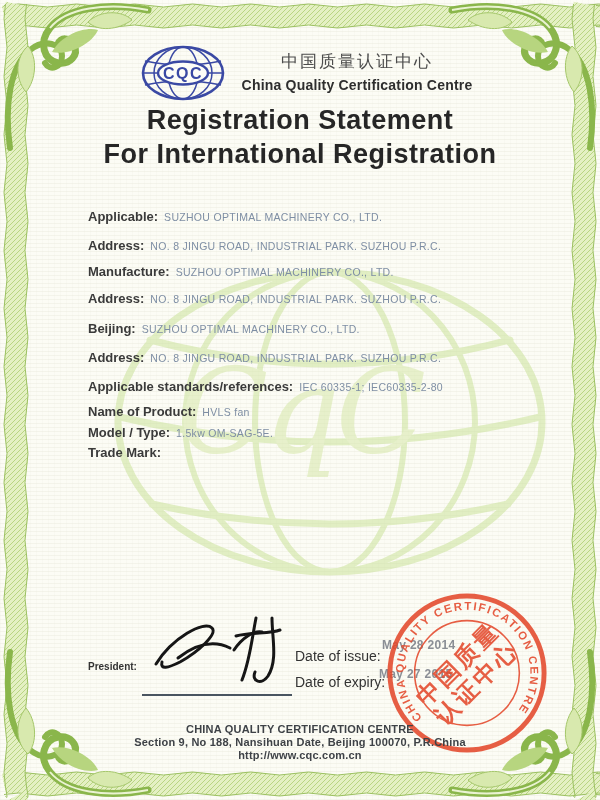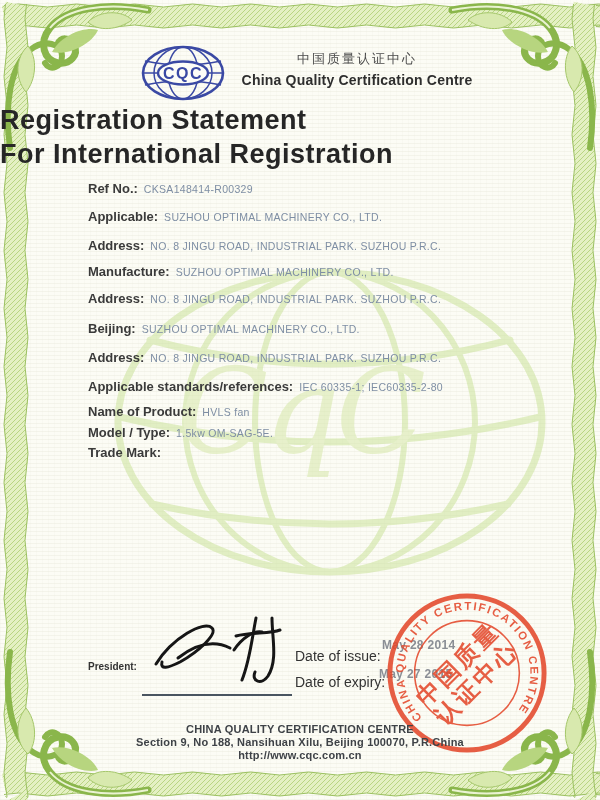--- a/index.html
+++ b/index.html
@@ -8,23 +8,23 @@
     background:#fcfcf5;
     background-image:
       repeating-linear-gradient(0deg, rgba(222,222,206,.28) 0 1px, rgba(0,0,0,0) 1px 4px),
       repeating-linear-gradient(90deg, rgba(228,228,216,.14) 0 1px, rgba(0,0,0,0) 1px 6px);
     font-family:"Liberation Sans", sans-serif;
   }
   svg{display:block;}
   .abs{position:absolute;}
   
   .org-block{position:absolute;left:230px;top:50px;width:254px;text-align:center;}
-  .org-cn{font-size:13px;letter-spacing:2px;color:#4c4c4c;}
+  .org-cn{font-size:17px;letter-spacing:2px;color:#4c4c4c;}
   .org-en{font-size:14px;font-weight:bold;color:#2e2e2e;margin-top:4px;letter-spacing:.2px;}
-  .title{position:absolute;left:0;top:103px;width:100%;text-align:left;
+  .title{position:absolute;left:0;top:103px;width:100%;text-align:center;
          font-size:27px;font-weight:bold;color:#262626;line-height:34px;letter-spacing:.5px;}
   
   .row{position:absolute;left:88px;white-space:nowrap;}
   .lbl{font-weight:bold;font-size:13px;color:#3a3a3a;}
   .val{font-size:10.5px;color:#7e8ea4;margin-left:6px;letter-spacing:.3px;}
   
   .president{position:absolute;left:88px;top:661px;font-weight:bold;font-size:10px;color:#333;}
   .sig-line{position:absolute;left:142px;top:694px;width:150px;height:2px;background:#4a5560;}
   .date-lbl{position:absolute;font-weight:normal;font-size:14px;color:#333;}
   .date-val{position:absolute;font-size:12px;color:#8a8e95;letter-spacing:.3px;font-weight:bold;}
@@ -102,23 +102,20 @@
   <div class="org-block">
     <div class="org-cn">中国质量认证中心</div>
     <div class="org-en">China Quality Certification Centre</div>
   </div>
 
   <div class="title">
     <div>Registration Statement</div>
     <div>For International Registration</div>
   </div>
 
-  <div class="row" style="top:179px">
-    <span class="lbl">Ref No.:</span><span class="val">CKSA148414-R00329</span>
-  </div>
   <div class="row" style="top:207px">
     <span class="lbl">Applicable:</span><span class="val">SUZHOU OPTIMAL MACHINERY CO., LTD.</span>
   </div>
   <div class="row" style="top:236px">
     <span class="lbl">Address:</span><span class="val">NO. 8 JINGU ROAD, INDUSTRIAL PARK. SUZHOU P.R.C.</span>
   </div>
   <div class="row" style="top:262px">
     <span class="lbl">Manufacture:</span><span class="val">SUZHOU OPTIMAL MACHINERY CO., LTD.</span>
   </div>
   <div class="row" style="top:289px">
@@ -169,17 +166,17 @@
       <textPath href="#ringpath">CHINA QUALITY CERTIFICATION CENTRE</textPath>
     </text>
     <g transform="rotate(-45 85 85)" fill="#e4492c" font-weight="bold" font-size="24" font-family="&quot;Liberation Sans&quot;, sans-serif" text-anchor="middle" letter-spacing="3">
       <text x="85" y="80">中国质量</text>
       <text x="85" y="107">认证中心</text>
     </g>
   </svg>
 
   <div class="footer">
     <div>CHINA QUALITY CERTIFICATION CENTRE</div>
-    <div>Section 9, No 188, Nansihuan Xilu, Beijing 100070, P.R.China</div>
+    <div>Section 9, No 188, Nansihuan Date, Beijing 100070, P.R.China</div>
     <div>http://www.cqc.com.cn</div>
   </div>
 
 </div>
 
 </body></html>

